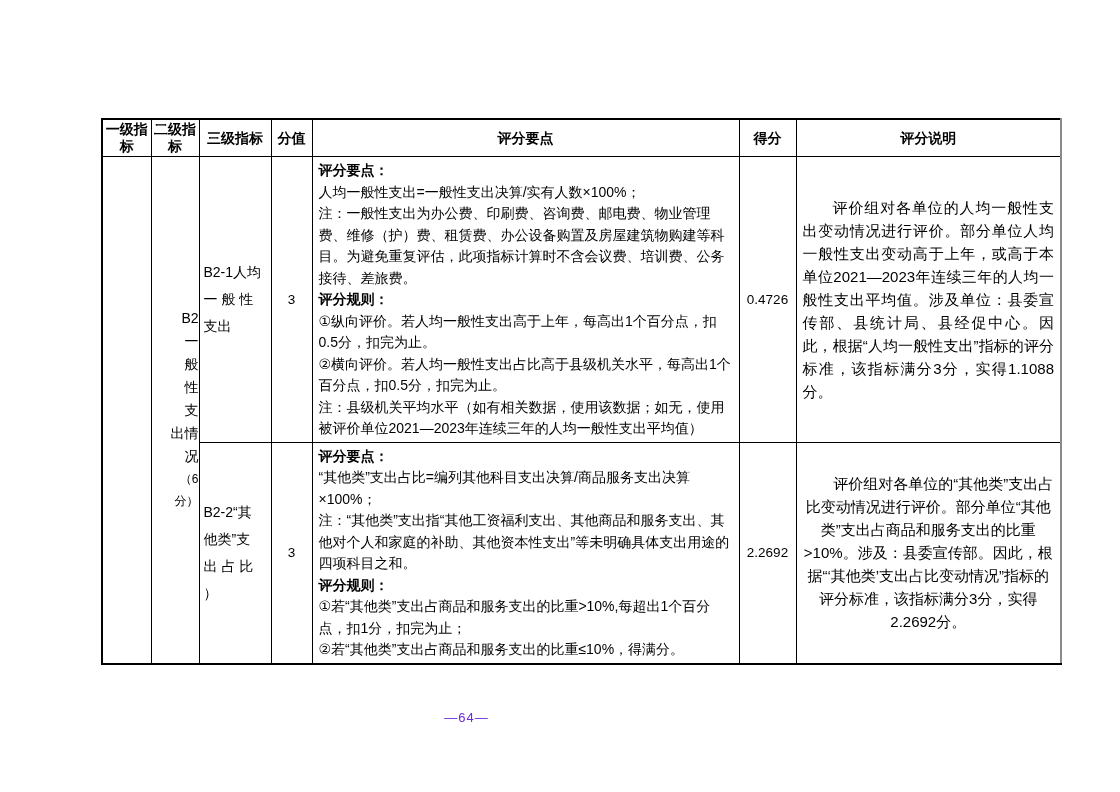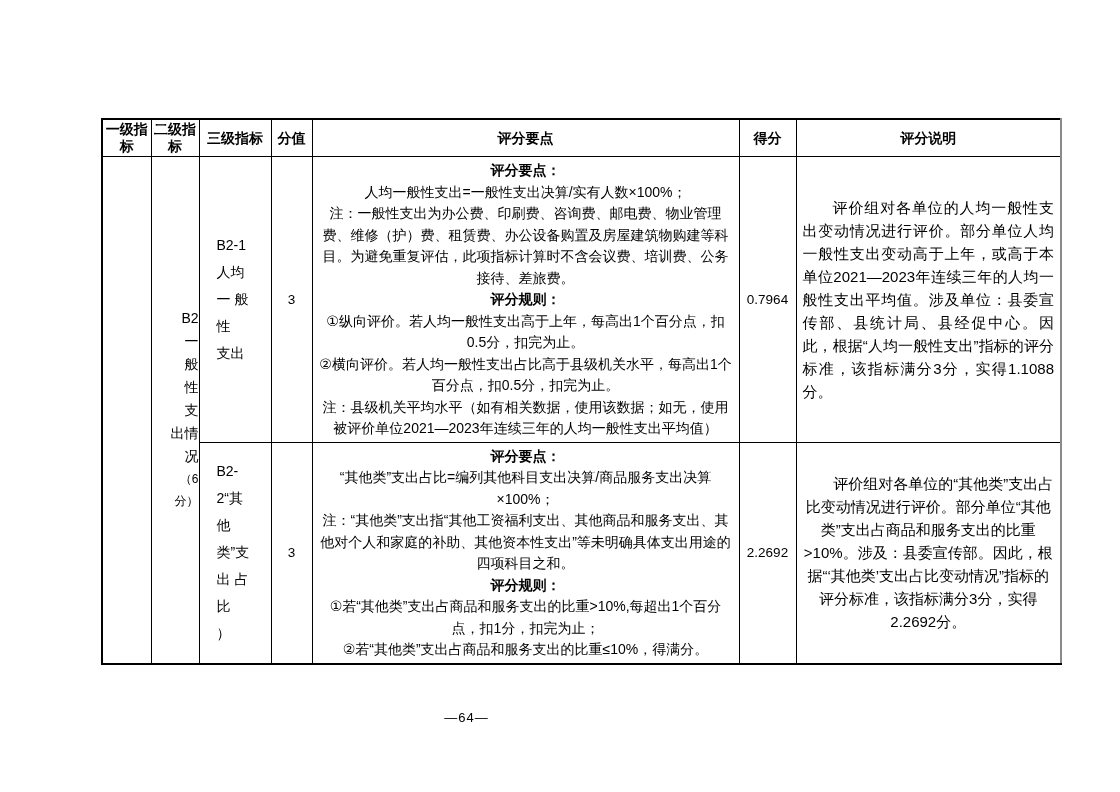--- a/index.html
+++ b/index.html
@@ -26,36 +26,36 @@
   .row-1 { height: 280px; }
   .row-2 { height: 214px; }
 
   .cell-l1 { }
   .cell-l2 {
     text-align: right; white-space: pre-line;
     font-size: 14px; line-height: 23px;
   }
   .cell-l2 .l2-sub { font-size: 12px; line-height: 22px; white-space: pre-line; display: block; }
   .cell-l3 {
-    padding: 2px 17px; white-space: pre-line;
+    padding: 2px 4px; white-space: pre-line;
     font-size: 14px; line-height: 27px; text-align: left;
   }
   .cell-points, .cell-score { text-align: center; font-size: 13.5px; }
 
   .cell-criteria { vertical-align: top; padding: 3px 6px 2px 6px; }
-  .cell-criteria .para { font-size: 14px; line-height: 21.5px; text-align: center; }
+  .cell-criteria .para { font-size: 14px; line-height: 21.5px; text-align: left; }
   .cell-criteria .para.bold { font-weight: bold; }
 
   .cell-expl { padding: 2px 6px; font-size: 15px; line-height: 23px; }
   .expl-justify { text-align: justify; text-indent: 2em; }
   .expl-center { text-align: center; text-indent: 2em; }
 
   .footer {
     position: absolute; left: 0; top: 710px; width: 907px;
-    text-align: center; font-size: 13px; color: #000000;
+    text-align: center; font-size: 13px; color: #6d28d9;
     letter-spacing: 1px;
   }
 </style>
 </head>
 <body>
 
 <div class="page">
 
   <table class="score-table">
     <colgroup>
@@ -94,21 +94,21 @@
       <td class="cell-points">3</td>
       <td class="cell-criteria">
             <div class="para bold">评分要点：</div>
             <div class="para">人均一般性支出=一般性支出决算/实有人数×100%；</div>
             <div class="para">注：一般性支出为办公费、印刷费、咨询费、邮电费、物业管理费、维修（护）费、租赁费、办公设备购置及房屋建筑物购建等科目。为避免重复评估，此项指标计算时不含会议费、培训费、公务接待、差旅费。</div>
             <div class="para bold">评分规则：</div>
             <div class="para">①纵向评价。若人均一般性支出高于上年，每高出1个百分点，扣0.5分，扣完为止。</div>
             <div class="para">②横向评价。若人均一般性支出占比高于县级机关水平，每高出1个百分点，扣0.5分，扣完为止。</div>
             <div class="para">注：县级机关平均水平（如有相关数据，使用该数据；如无，使用被评价单位2021—2023年连续三年的人均一般性支出平均值）</div>
           </td>
-      <td class="cell-score">0.7964</td>
+      <td class="cell-score">0.4726</td>
       <td class="cell-expl expl-justify">评价组对各单位的人均一般性支出变动情况进行评价。部分单位人均一般性支出变动高于上年，或高于本单位2021—2023年连续三年的人均一般性支出平均值。涉及单位：县委宣传部、县统计局、县经促中心。因此，根据“人均一般性支出”指标的评分标准，该指标满分3分，实得1.1088分。</td>
     </tr>
 
     <tr class="row-2">
       <td class="cell-l3">B2-2“其
 他类”支
 出 占 比
 ）</td>
       <td class="cell-points">3</td>
       <td class="cell-criteria">

